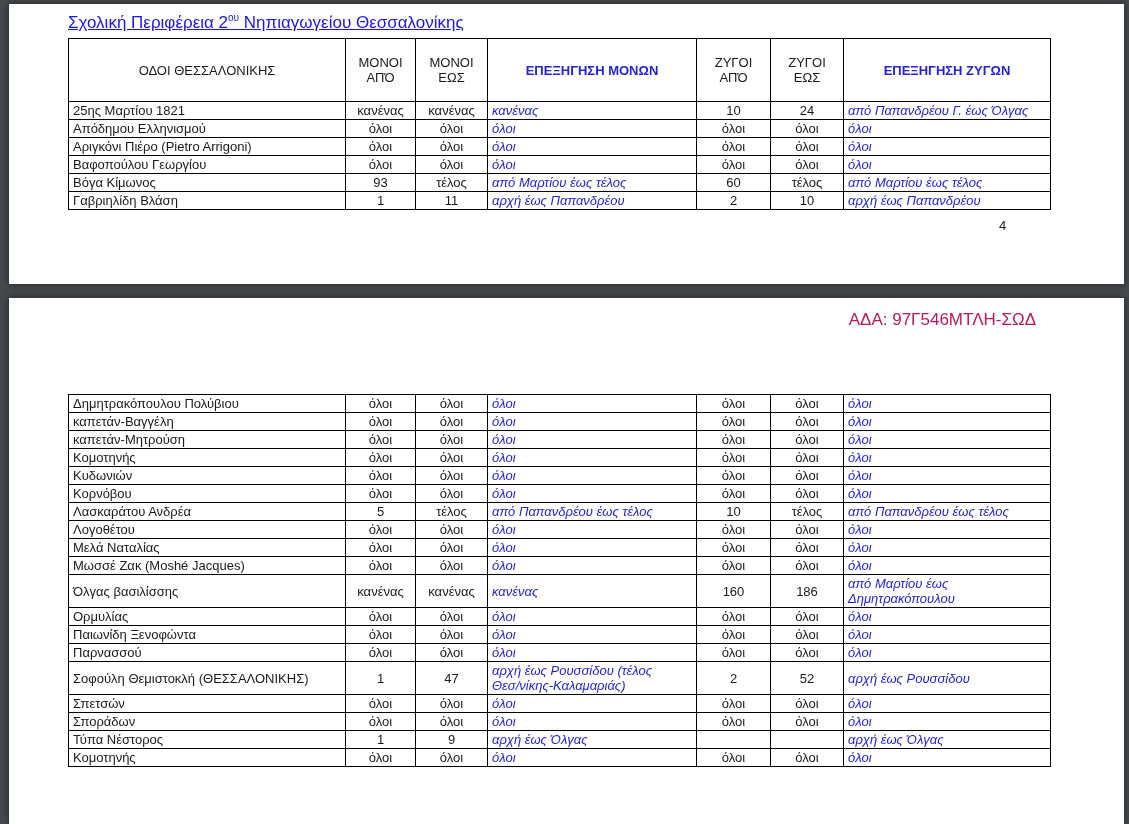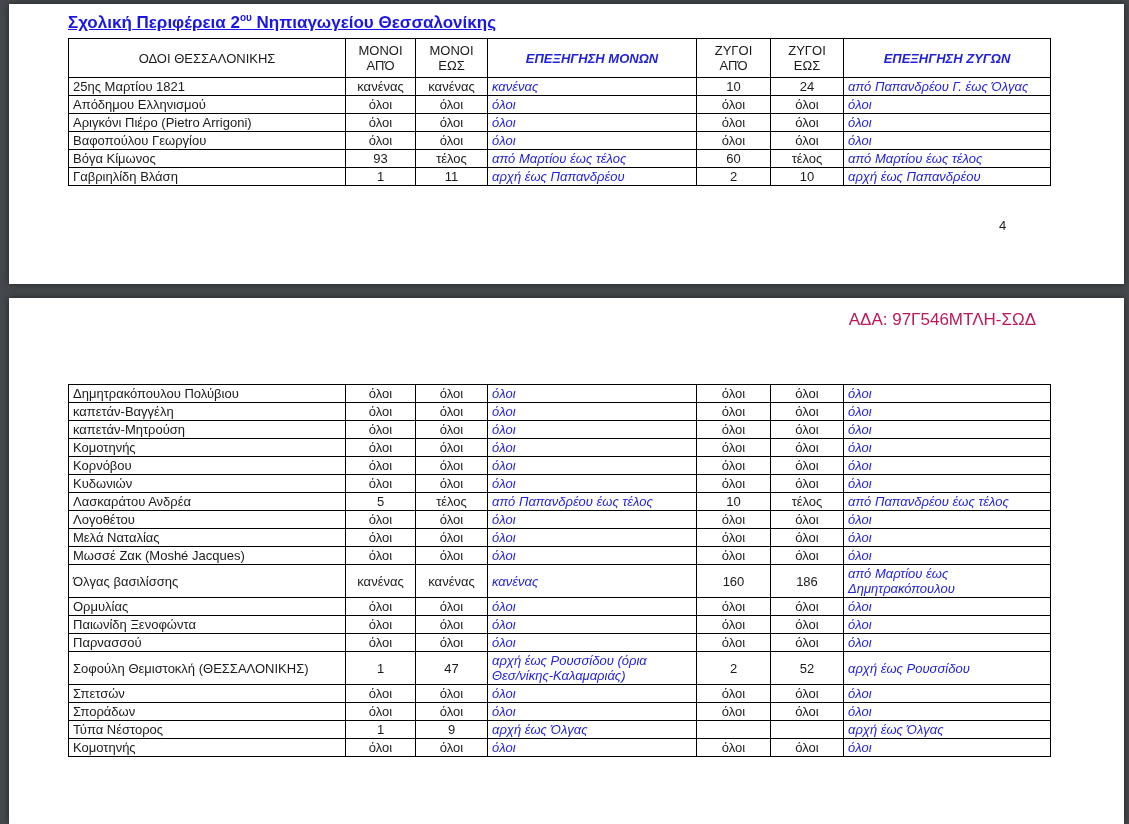--- a/index.html
+++ b/index.html
@@ -24,56 +24,55 @@
     background:var(--page);
     box-shadow:0 0 7px rgba(0,0,0,.55);
   }
   #page-1{top:4px;height:280px;}
   #page-2{top:298px;height:526px;}
 
   .doc-title{
     position:absolute;
     left:59px;top:8px;
     font-size:17px;
-    font-weight:bold;
+    font-weight:normal;
     color:var(--title-blue);
     text-decoration:underline;
     letter-spacing:0;
   }
   .doc-title sup{font-size:10px;}
 
   table.streets{
     position:absolute;
     left:59px;
     border-collapse:collapse;
     table-layout:fixed;
     width:982px;
     background:#fff;
   }
   #table-p1{top:34px;}
-  #table-p2{top:86px;border-radius:16px;}
+  #table-p2{top:96px;border-radius:16px;}
 
   table.streets th, table.streets td{
     border:1px solid #000;
     font-size:13px;
     line-height:15px;
     vertical-align:middle;
     overflow:hidden;
   }
   table.streets th{
     font-weight:normal;
     text-align:center;
     white-space:pre-line;
     height:37px;
-    padding:4px 3px;
+    padding:16px 3px;
   }
   table.streets th.c-exp{
     color:var(--blue);
     font-weight:bold;
-    font-style:italic;
   }
   table.streets td{
     height:18px;
     padding:1px 4px;
   }
   td.c-name{text-align:left;padding-left:6px;}
   td.c-num{text-align:center;}
   td.c-exp{
     text-align:left;
     color:var(--blue);
@@ -229,30 +228,30 @@
         <tr>
           <td class="c-name">Κομοτηνής</td>
           <td class="c-num">όλοι</td>
           <td class="c-num">όλοι</td>
           <td class="c-exp">όλοι</td>
           <td class="c-num">όλοι</td>
           <td class="c-num">όλοι</td>
           <td class="c-exp">όλοι</td>
         </tr>
         <tr>
+          <td class="c-name">Κυδωνιών</td>
+          <td class="c-num">όλοι</td>
+          <td class="c-num">όλοι</td>
+          <td class="c-exp">όλοι</td>
+          <td class="c-num">όλοι</td>
+          <td class="c-num">όλοι</td>
+          <td class="c-exp">όλοι</td>
+        </tr>
+        <tr>
           <td class="c-name">Κορνόβου</td>
-          <td class="c-num">όλοι</td>
-          <td class="c-num">όλοι</td>
-          <td class="c-exp">όλοι</td>
-          <td class="c-num">όλοι</td>
-          <td class="c-num">όλοι</td>
-          <td class="c-exp">όλοι</td>
-        </tr>
-        <tr>
-          <td class="c-name">Κυδωνιών</td>
           <td class="c-num">όλοι</td>
           <td class="c-num">όλοι</td>
           <td class="c-exp">όλοι</td>
           <td class="c-num">όλοι</td>
           <td class="c-num">όλοι</td>
           <td class="c-exp">όλοι</td>
         </tr>
         <tr>
           <td class="c-name">Λασκαράτου Ανδρέα</td>
           <td class="c-num">5</td>
@@ -323,21 +322,21 @@
           <td class="c-num">όλοι</td>
           <td class="c-exp">όλοι</td>
           <td class="c-num">όλοι</td>
           <td class="c-num">όλοι</td>
           <td class="c-exp">όλοι</td>
         </tr>
         <tr>
           <td class="c-name">Σοφούλη Θεμιστοκλή (ΘΕΣΣΑΛΟΝΙΚΗΣ)</td>
           <td class="c-num">1</td>
           <td class="c-num">47</td>
-          <td class="c-exp">αρχή έως Ρουσσίδου (όρια
+          <td class="c-exp">αρχή έως Ρουσσίδου (τέλος
 Θεσ/νίκης-Καλαμαριάς)</td>
           <td class="c-num">2</td>
           <td class="c-num">52</td>
           <td class="c-exp">αρχή έως Ρουσσίδου</td>
         </tr>
         <tr>
           <td class="c-name">Σπετσών</td>
           <td class="c-num">όλοι</td>
           <td class="c-num">όλοι</td>
           <td class="c-exp">όλοι</td>

